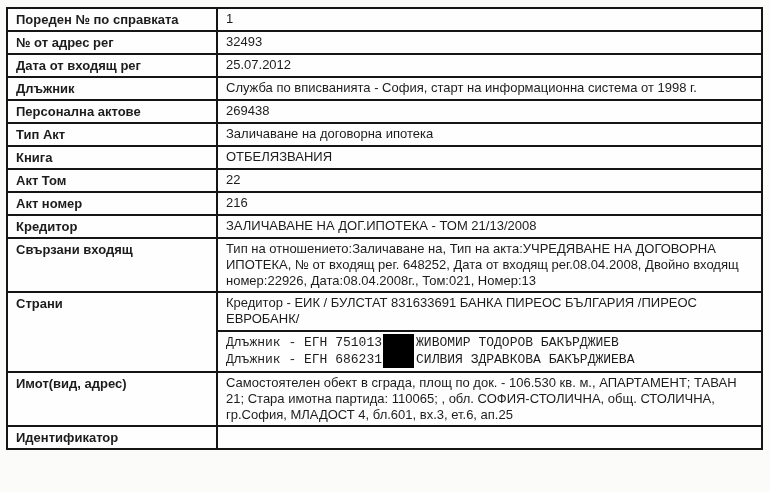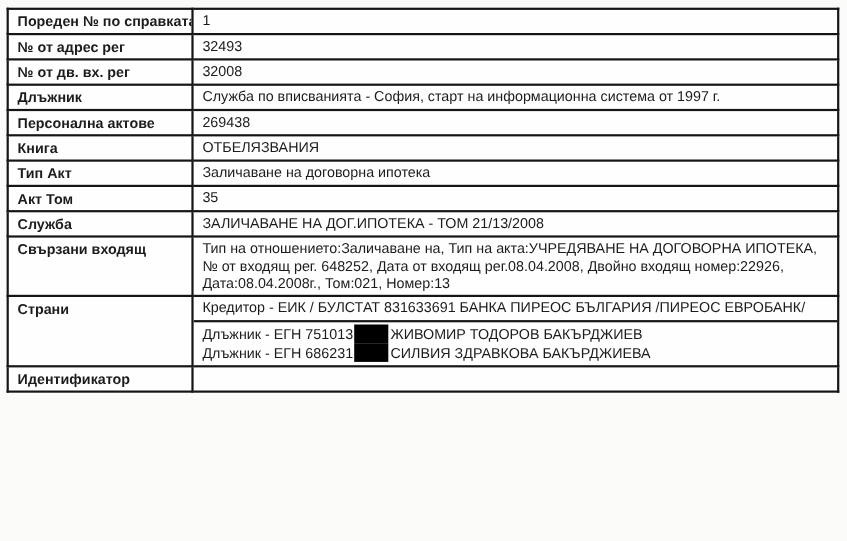--- a/index.html
+++ b/index.html
@@ -16,38 +16,38 @@
     table-layout:fixed;
     background:#fefefe;
   }
   td {
     border:2px solid #151515;
     font-size:13px;
     vertical-align:top;
     overflow:hidden;
   }
   td.lbl {
-    width:168px;
+    width:210px;
     font-weight:bold;
     padding:2px 6px 2px 8px;
     line-height:17px;
     white-space:nowrap;
   }
   td.val {
     padding:2px 6px 2px 8px;
     line-height:16px;
   }
   tr.single td { height:21px; }
   td.val.parties { padding:0;margin-top:22px; }
   .creditor {
     padding:2px 6px 3px 8px;
     line-height:16px;
     border-bottom:2px solid #151515;
   }
-  .debtors { padding:2px 6px 3px 8px; }
+  .debtors { padding:2px 6px 3px 8px;font-family:Liberation Mono, monospace; }
   .debtor-line { line-height:17px; white-space:nowrap; }
   .redact {
     display:inline-block;
     width:31px;
     height:17px;
     background:#000000;
     vertical-align:top;
     margin:0 2px 0 1px;
   }
 </style>
@@ -59,61 +59,69 @@
     <tbody>
       <tr class="single">
         <td class="lbl">Пореден № по справката</td>
         <td class="val">1</td>
       </tr>
       <tr class="single">
         <td class="lbl">№ от адрес рег</td>
         <td class="val">32493</td>
       </tr>
       <tr class="single">
-        <td class="lbl">№ от дв. вх. рег</td>
-        <td class="val">32008</td>
+        <td class="lbl">Дата от входящ рег</td>
+        <td class="val">25.07.2012</td>
       </tr>
       <tr class="single">
         <td class="lbl">Длъжник</td>
-        <td class="val">Служба по вписванията - София, старт на информационна система от 1997 г.</td>
+        <td class="val">Служба по вписванията - София, старт на информационна система от 1998 г.</td>
       </tr>
       <tr class="single">
         <td class="lbl">Персонална актове</td>
         <td class="val">269438</td>
       </tr>
       <tr class="single">
+        <td class="lbl">Тип Акт</td>
+        <td class="val">Заличаване на договорна ипотека</td>
+      </tr>
+      <tr class="single">
         <td class="lbl">Книга</td>
         <td class="val">ОТБЕЛЯЗВАНИЯ</td>
       </tr>
       <tr class="single">
-        <td class="lbl">Тип Акт</td>
-        <td class="val">Заличаване на договорна ипотека</td>
+        <td class="lbl">Акт Том</td>
+        <td class="val">22</td>
       </tr>
       <tr class="single">
-        <td class="lbl">Акт Том</td>
-        <td class="val">35</td>
+        <td class="lbl">Акт номер</td>
+        <td class="val">216</td>
       </tr>
       <tr class="single">
-        <td class="lbl">Служба</td>
+        <td class="lbl">Кредитор</td>
         <td class="val">ЗАЛИЧАВАНЕ НА ДОГ.ИПОТЕКА - ТОМ 21/13/2008</td>
       </tr>
       <tr>
         <td class="lbl">Свързани входящ</td>
         <td class="val">Тип на отношението:Заличаване на, Тип на акта:УЧРЕДЯВАНЕ НА ДОГОВОРНА ИПОТЕКА, № от входящ рег. 648252, Дата от входящ рег.08.04.2008, Двойно входящ номер:22926, Дата:08.04.2008г., Том:021, Номер:13</td>
       </tr>
       <tr>
         <td class="lbl">Страни</td>
         <td class="val parties">
           <div class="creditor">Кредитор - ЕИК / БУЛСТАТ 831633691 БАНКА ПИРЕОС БЪЛГАРИЯ /ПИРЕОС ЕВРОБАНК/</div>
           <div class="debtors">
             <div class="debtor-line"><span>Длъжник - ЕГН 751013</span><span class="redact"></span><span>ЖИВОМИР ТОДОРОВ БАКЪРДЖИЕВ</span></div>
             <div class="debtor-line"><span>Длъжник - ЕГН 686231</span><span class="redact"></span><span>СИЛВИЯ ЗДРАВКОВА БАКЪРДЖИЕВА</span></div>
           </div>
         </td>
       </tr>
+      <tr>
+        <td class="lbl">Имот(вид, адрес)</td>
+        <td class="val">Самостоятелен обект в сграда, площ по док. - 106.530 кв. м.,  АПАРТАМЕНТ;  ТАВАН 21;  Стара имотна партида: 110065; , обл. СОФИЯ-СТОЛИЧНА, общ. СТОЛИЧНА, гр.София, МЛАДОСТ 4, бл.601, вх.3, ет.6, ап.25</td>
+      </tr>
       <tr class="single">
         <td class="lbl">Идентификатор</td>
         <td class="val"></td>
       </tr>
 
     </tbody>
   </table>
 </div>
 
 </body></html>

